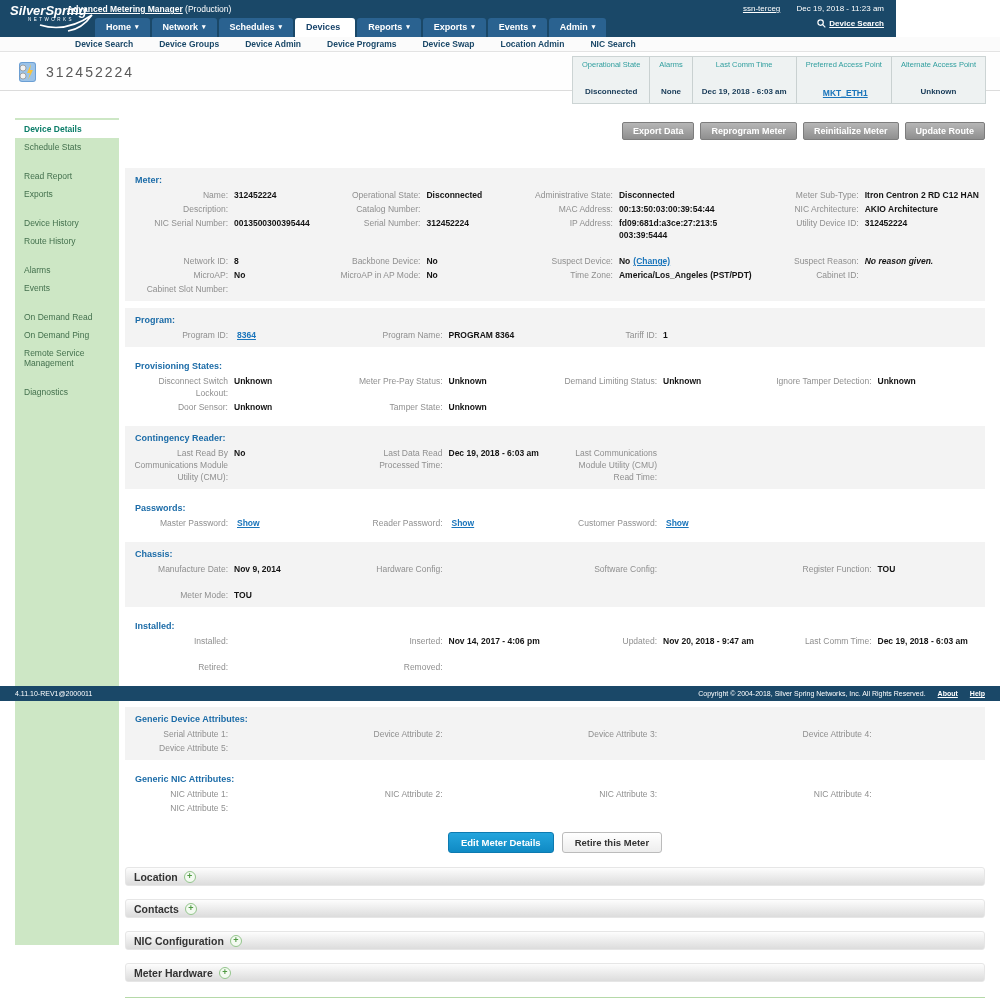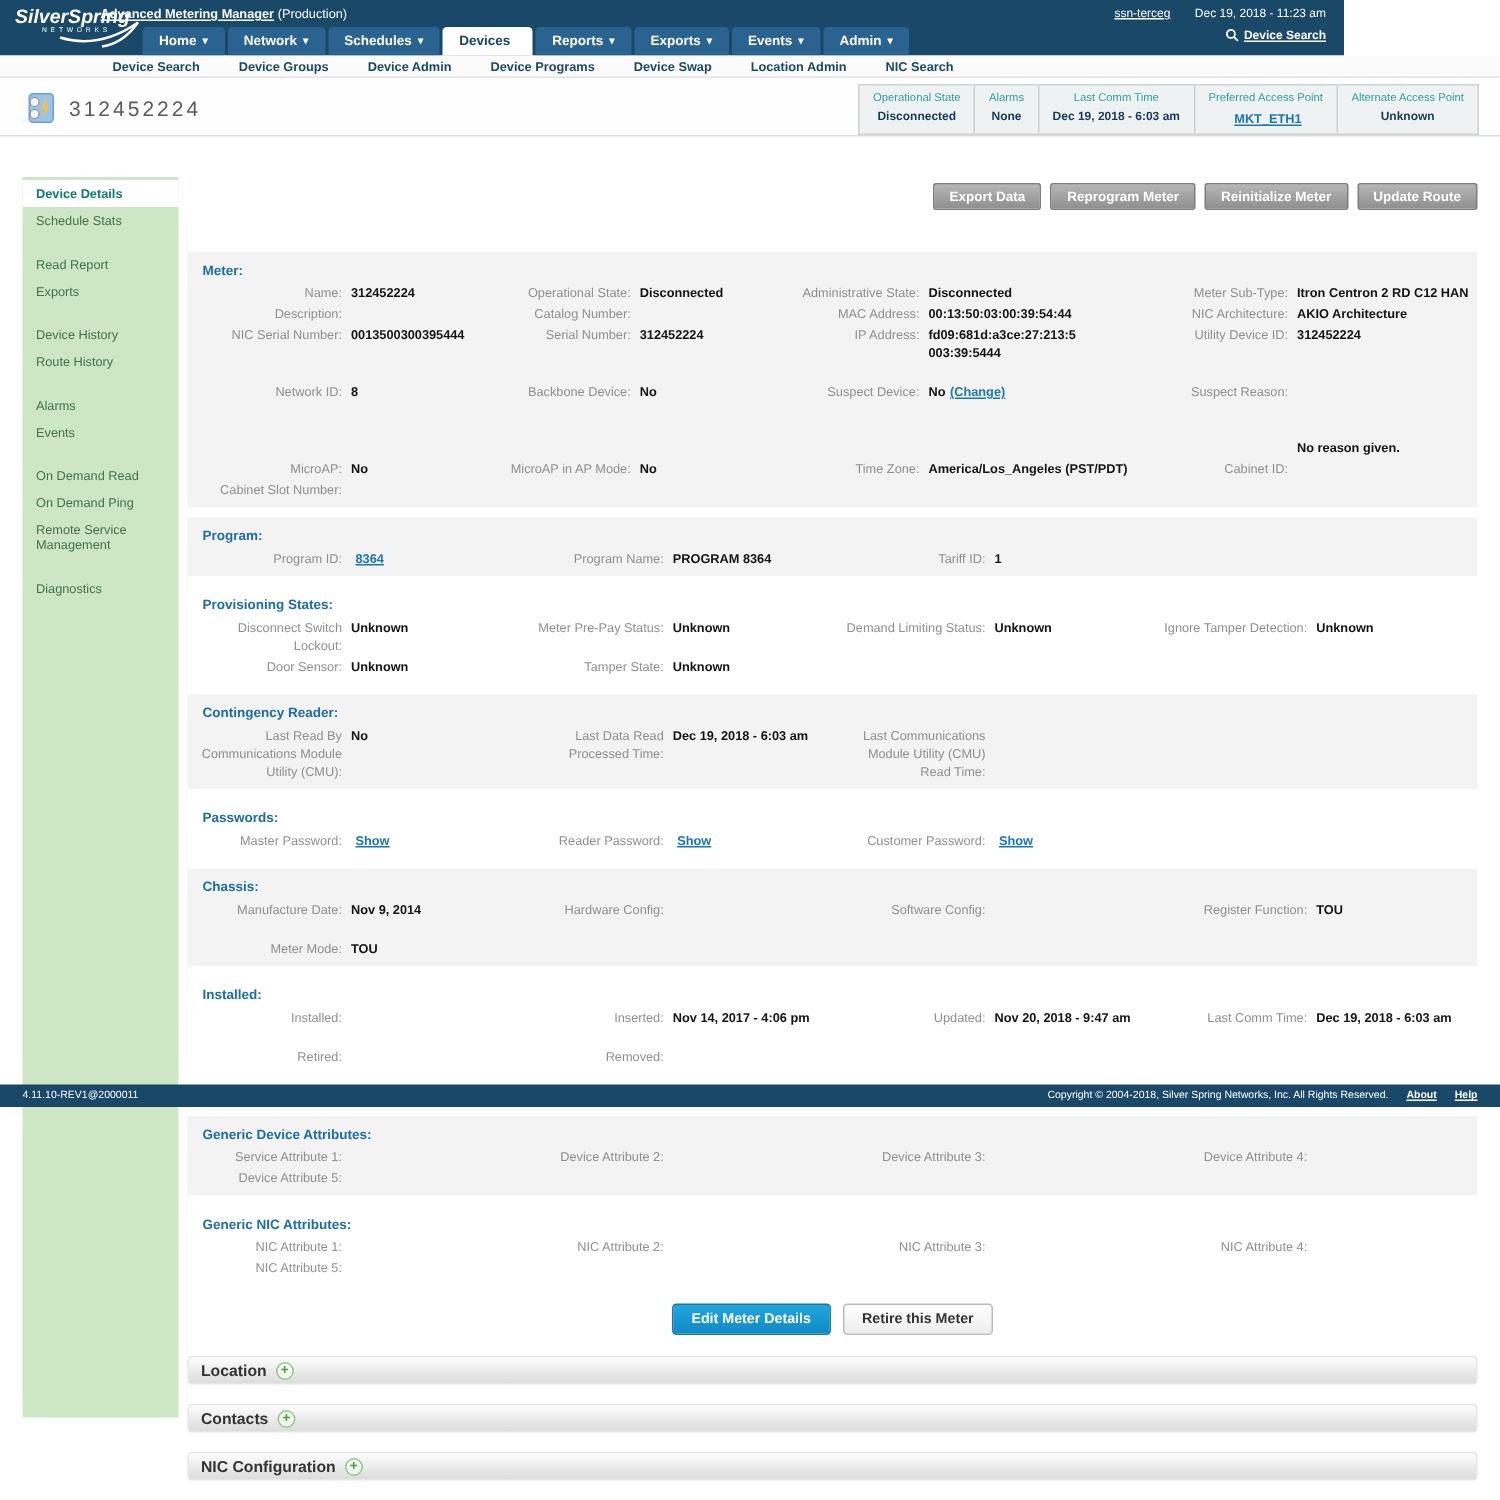--- a/index.html
+++ b/index.html
@@ -26,21 +26,21 @@
   .subnav{position:absolute;left:0;top:37px;width:1000px;height:15px;background:#fbfbfb;
           border-bottom:1px solid #e3e3e3;display:flex;align-items:center;gap:26px;padding-left:75px;box-sizing:border-box;}
   .sn{font-size:8.5px;font-weight:bold;color:#1a4868;cursor:pointer;}
   
   .devhdr{position:absolute;left:0;top:53px;width:1000px;height:37px;background:#fefefe;border-bottom:1px solid #dcdcdc;}
   .devid{position:absolute;left:46px;top:11px;font-size:14px;color:#5a5a5a;letter-spacing:2px;}
   .meticon{position:absolute;left:16px;top:7px;}
   .statwrap{position:absolute;right:14px;top:3px;display:flex;background:#eef2f2;border:1px solid #ccd4d4;}
   .stat{padding:3px 9px 4px;border-right:1px solid #c9d1d1;text-align:center;}
   .stat:last-of-type{border-right:none;}
-  .stat-l{font-size:7.5px;color:#2f9e9e;margin-bottom:4px;white-space:nowrap;}
+  .stat-l{font-size:7.5px;color:#2f9e9e;margin-bottom:18px;white-space:nowrap;}
   .stat-v{font-size:8px;font-weight:bold;color:#173a57;white-space:nowrap;}
   .stat-v span:empty{display:none;}
   
   .sidebar{position:absolute;left:15px;top:118px;width:104px;height:827px;background:#cde7c5;padding-top:2px;box-sizing:border-box;}
   .snav{font-size:8.5px;color:#44714e;padding:4px 4px 4px 9px;cursor:pointer;}
   .snav.gap{margin-top:11px;}
   .snav.active{background:#fff;color:#0b7d68;font-weight:bold;}
   
   .main{position:absolute;left:125px;right:15px;top:118px;padding-top:4px;}
   .actions{display:flex;justify-content:flex-end;gap:6px;height:18px;margin-bottom:28px;}
@@ -55,21 +55,21 @@
   .cicon.plus{border:1px solid #94c58c;color:#4f9a43;background:#f3faf1;}
   .sec{margin-bottom:7px;padding:4px 6px 6px;}
   .sec.gray{background:#f3f3f3;}
   .sechead{font-size:9px;font-weight:bold;color:#1c6ca8;padding:3px 4px 4px;}
   .grid{display:grid;grid-template-columns:1fr 1fr 1fr 1fr;column-gap:10px;row-gap:2px;}
   .cell{display:flex;align-items:flex-start;min-height:10px;}
   .lbl{width:97px;flex:none;text-align:right;color:#8f8f8f;font-size:8.5px;padding-right:6px;line-height:12px;}
   .val{font-size:8.5px;font-weight:bold;color:#141414;line-height:12px;white-space:nowrap;}
   .val.wrap{white-space:normal;word-break:break-all;max-width:100px;}
   .val:empty{display:none;}
-  .italic{margin-top:37px;}
+  .italic{font-style:italic;}
   .lnk{color:#1a75bb;text-decoration:underline;font-weight:bold;cursor:pointer;font-size:8.5px;line-height:12px;margin-left:3px;white-space:nowrap;}
   .lnk:empty{display:none;margin-left:0;}
   
   .footer{position:relative;z-index:5;margin:4px -15px 6px -125px;height:15px;background:#1a4868;color:#fff;
           display:flex;align-items:center;padding:0 15px;font-size:7px;}
   .footer .ver{flex:none;}
   .footer .spacer{flex:1;}
   .footer .flink{text-decoration:underline;font-weight:bold;cursor:pointer;margin-left:12px;}
   .footer .copy{margin-left:12px;}
   
@@ -722,21 +722,21 @@
     <span class="copy">Copyright © 2004-2018, Silver Spring Networks, Inc. All Rights Reserved.</span>
     <span class="flink">About</span>
     <span class="flink">Help</span>
   </div>
 
   <div class="sec gray">
     <div class="sechead">Generic Device Attributes:</div>
     <div class="grid">
 
         <div class="cell">
-          <span class="lbl">Service Attribute 1:</span>
+          <span class="lbl">Serial Attribute 1:</span>
 
         </div>
 
         <div class="cell">
           <span class="lbl">Device Attribute 2:</span>
 
         </div>
 
         <div class="cell">
           <span class="lbl">Device Attribute 3:</span>

